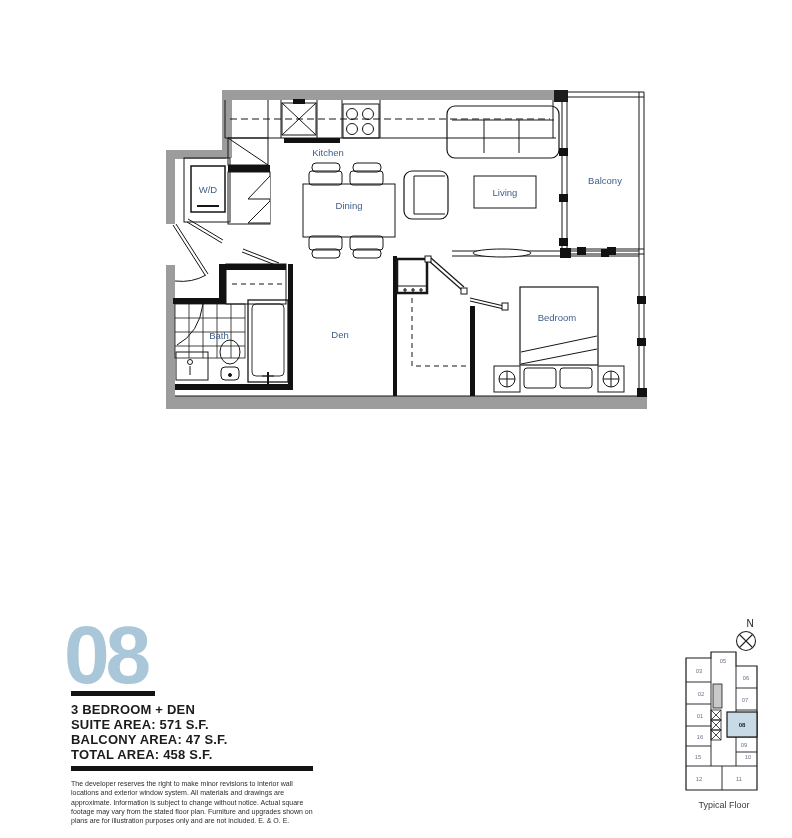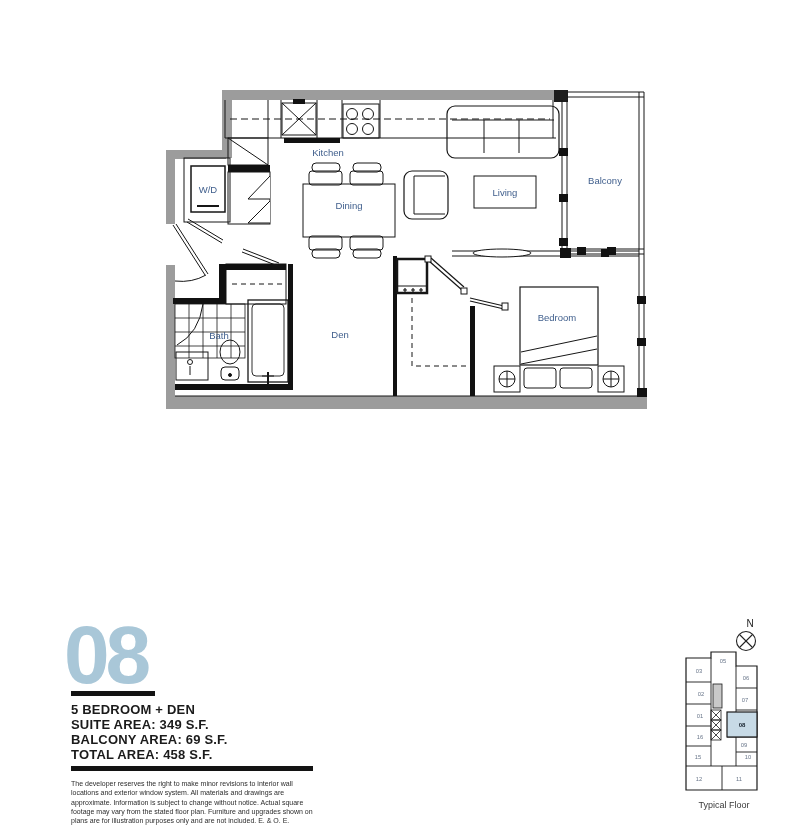--- a/index.html
+++ b/index.html
@@ -227,24 +227,24 @@
       <text class="room-label" x="605" y="184" text-anchor="middle">Balcony</text>
       <text class="room-label" x="208" y="193" text-anchor="middle">W/D</text>
       <text class="room-label" x="219" y="339" text-anchor="middle">Bath</text>
       <text class="room-label" x="340" y="338" text-anchor="middle">Den</text>
       <text class="room-label" x="557" y="321" text-anchor="middle">Bedroom</text>
     </g>
   </svg>
 
   <div class="unit-number">08</div>
   <div class="bar bar1"></div>
-  <div class="unit-type">5 BEDROOM + DEN</div>
+  <div class="unit-type">3 BEDROOM + DEN</div>
   <div class="areas">
-    <div>SUITE AREA: 349 S.F.</div>
-    <div>BALCONY AREA: 69 S.F.</div>
+    <div>SUITE AREA: 571 S.F.</div>
+    <div>BALCONY AREA: 47 S.F.</div>
     <div>TOTAL AREA: 458 S.F.</div>
   </div>
   <div class="bar bar2"></div>
   <div class="disclaimer">The developer reserves the right to make minor revisions to interior wall locations and exterior window system. All materials and drawings are approximate. Information is subject to change without notice. Actual square footage may vary from the stated floor plan. Furniture and upgrades shown on plans are for illustration purposes only and are not included. E. &amp; O. E.</div>
 
   <svg style="position:absolute;left:675px;top:610px;" width="105" height="210" viewBox="675 610 105 210">
 
     <g stroke="#222" fill="none" stroke-width="1.1">
       <circle cx="746" cy="641" r="9.5"></circle>
       <line x1="739.5" y1="634.5" x2="752.5" y2="647.5"></line>

